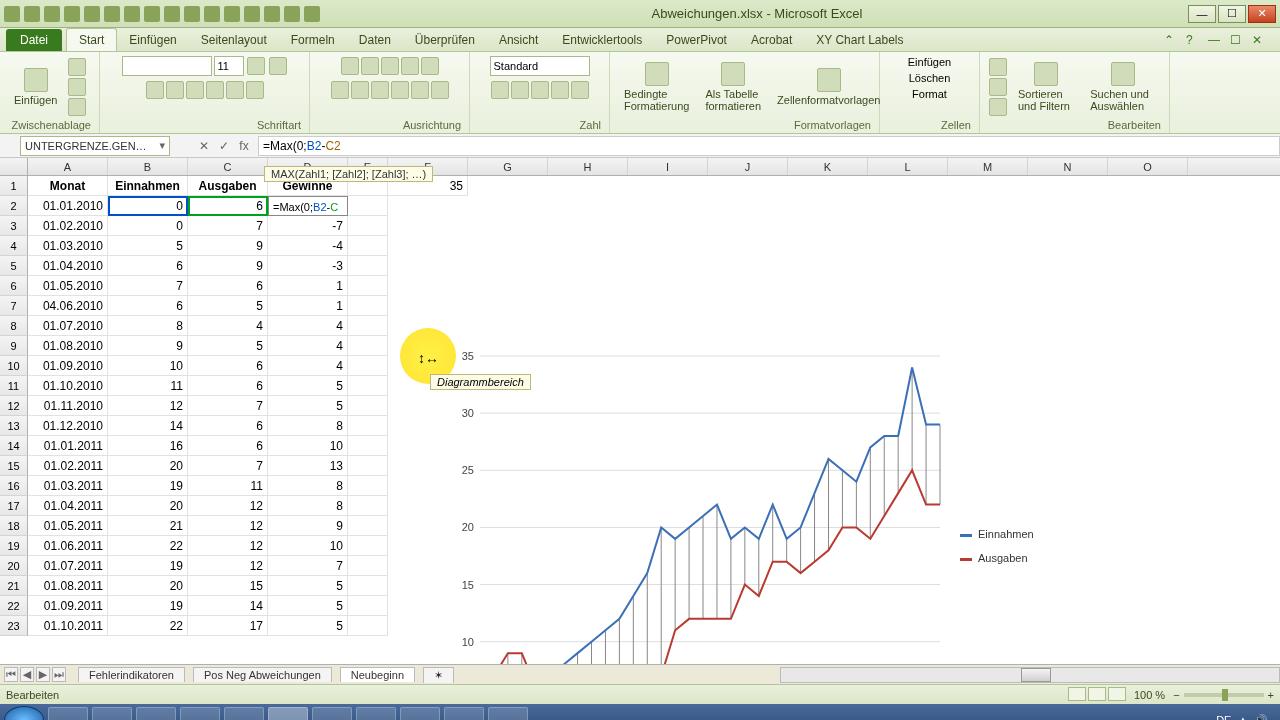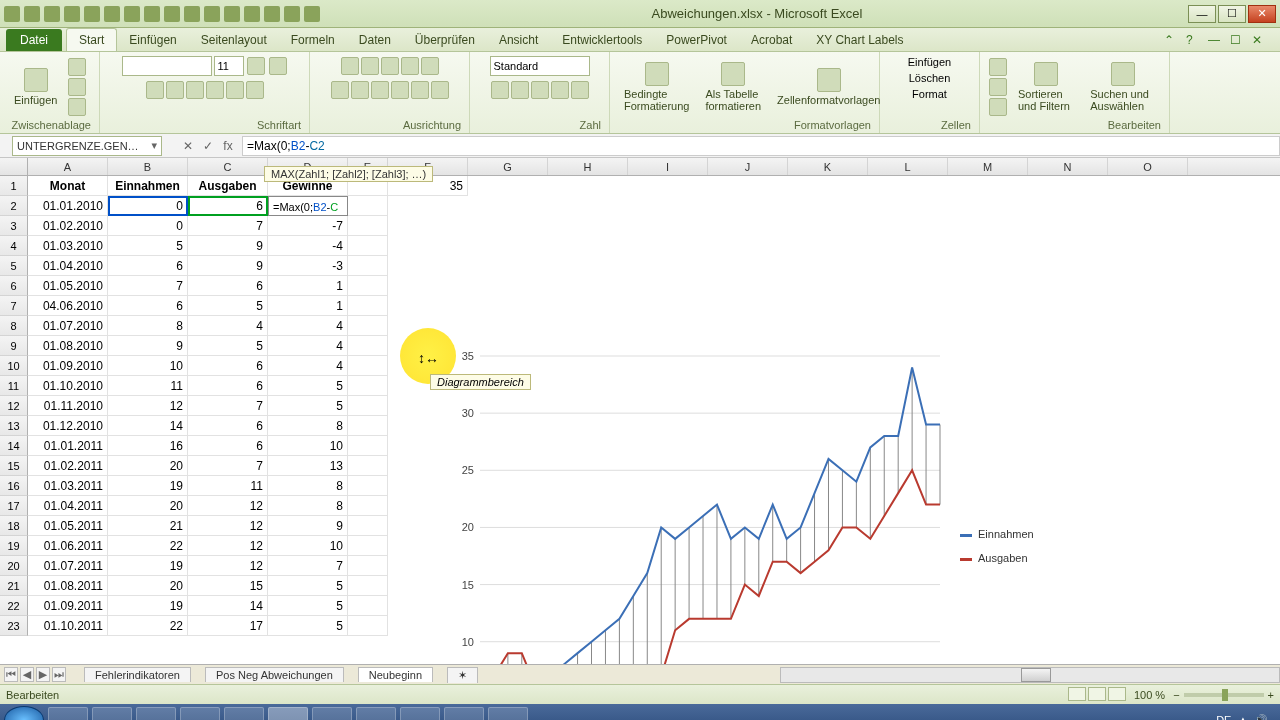--- a/index.html
+++ b/index.html
@@ -31,27 +31,27 @@
 .bigbtn .ico { width:24px; height:24px; background:#d0dcba; border:1px solid #aab88a; border-radius:2px; }
 .smallico { width:18px; height:18px; background:#d0dcba; border:1px solid #aab88a; border-radius:2px; margin:1px; }
 .rowflex { display:flex; }
 .col { display:flex; flex-direction:column; }
 .fontbox { display:flex; align-items:center; gap:2px; }
 .fontbox input { width:90px; height:20px; border:1px solid #aab88a; font-size:11px; padding:0 3px; }
 .fontbox .size { width:30px; }
 
 
 .formulabar { height:24px; display:flex; align-items:center; border-bottom:1px solid #c6c6c6; background:#f3f3f3; }
-.namebox { width:150px; height:20px; border:1px solid #aab88a; background:#fff; margin:0 12px; display:flex; align-items:center; padding:0 4px; font-size:11px; color:#333; }
+.namebox { width:150px; height:20px; border:1px solid #aab88a; background:#fff; margin:0 20px; display:flex; align-items:center; padding:0 4px; font-size:11px; color:#333; }
 .namebox .dd { margin-left:auto; color:#666; }
 .fxbtns { display:flex; gap:4px; padding:0 6px; }
 .fxbtns span { width:16px; text-align:center; color:#666; }
 .formula-input { flex:1; height:20px; border:1px solid #ccc; background:#fff; padding:0 4px; font-size:12px; display:flex; align-items:center; }
 .formula-input .blue { color:#0050c8; }
-.formula-input .green { color:#0369a1; }
+.formula-input .green { color:#a16207; }
 
 
 .fn-tooltip { position:absolute; left:264px; top:166px; background:#fdfce6; border:1px solid #bcb97a; padding:1px 6px; font-size:11px; color:#333; z-index:50; }
 
 
 .gridwrap { position:relative; height:506px; overflow:hidden; background:#fff; }
 .colheads { display:flex; height:18px; background:linear-gradient(#f4f4f4,#e4e4e4); border-bottom:1px solid #b0b0b0; position:absolute; left:0; top:0; width:100%; }
 .colheads .corner { width:28px; border-right:1px solid #b0b0b0; background:linear-gradient(#f4f4f4,#e4e4e4); }
 .colheads .ch { width:80px; border-right:1px solid #d4d4d4; text-align:center; font-size:11px; color:#333; line-height:18px; }
 .colheads .ch:nth-child(2){width:80px}
@@ -80,21 +80,21 @@
 .tooltip-db { position:absolute; left:430px; top:216px; background:#fdfce6; border:1px solid #bcb97a; padding:1px 6px; font-size:11px; z-index:55;font-style:italic; }
 
 
 .chart { position:absolute; left:440px; top:188px; width:600px; height:452px; background:#fff; }
 .chart svg { width:100%; height:100%; }
 
 
 .sheettabs { height:20px; background:#ece9d8; border-top:1px solid #b0b0b0; display:flex; align-items:center; font-size:11px; }
 .sheettabs .nav { display:flex; gap:2px; padding:0 4px; }
 .sheettabs .nav span { width:14px; text-align:center; color:#666; border:1px solid #bbb; background:#f4f4f4; }
-.sheettabs .st { padding:1px 10px; border:1px solid #bbb; border-bottom:none; background:#f4f4f4; margin-left:14px; color:#333; }
+.sheettabs .st { padding:1px 10px; border:1px solid #bbb; border-bottom:none; background:#f4f4f4; margin-left:8px; color:#333; }
 .sheettabs .st.active { background:#fff; font-weight:normal; }
 .sheettabs .scroll { margin-left:auto; width:500px; height:16px; background:#e8e8e8; border:1px solid #bbb; position:relative; }
 .sheettabs .scroll .thumb{ position:absolute; left:240px; width:30px; height:14px; background:linear-gradient(#f4f4f4,#d0d0d0); border:1px solid #999; }
 
 
 .statusbar { height:20px; background:linear-gradient(#e9f0dc,#dce6c8); border-top:1px solid #b5c59a; display:flex; align-items:center; padding:0 6px; font-size:11px; color:#3a4a1f; }
 .statusbar .right { margin-left:auto; display:flex; align-items:center; gap:8px; }
 .statusbar .viewbtns span { width:18px; height:14px; border:1px solid #aab88a; display:inline-block; margin-left:2px; background:#f0f5e5; }
 .statusbar .zoom { display:flex; align-items:center; gap:4px; }
 .statusbar .zoom .slider { width:80px; height:4px; background:#c0ccaa; position:relative; }

